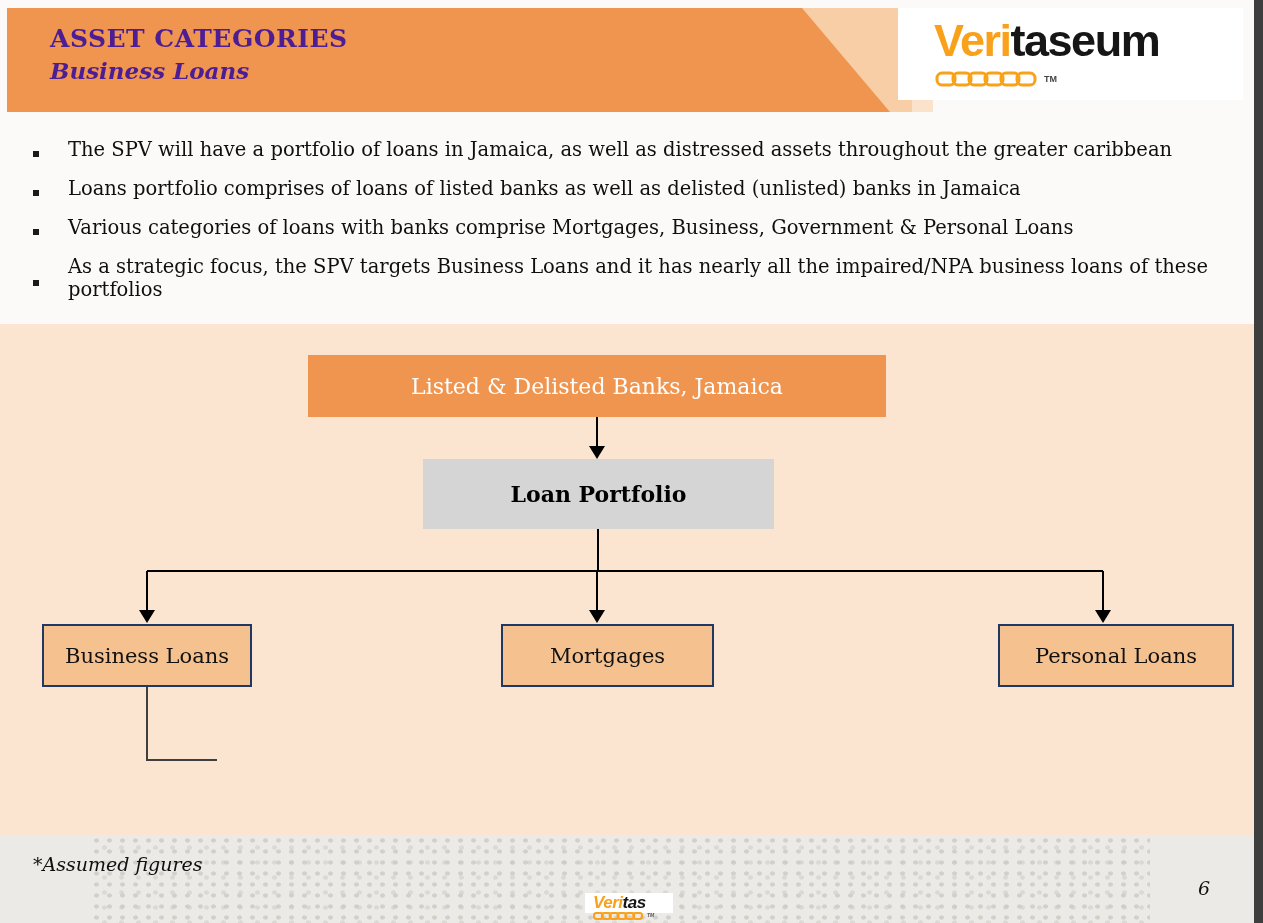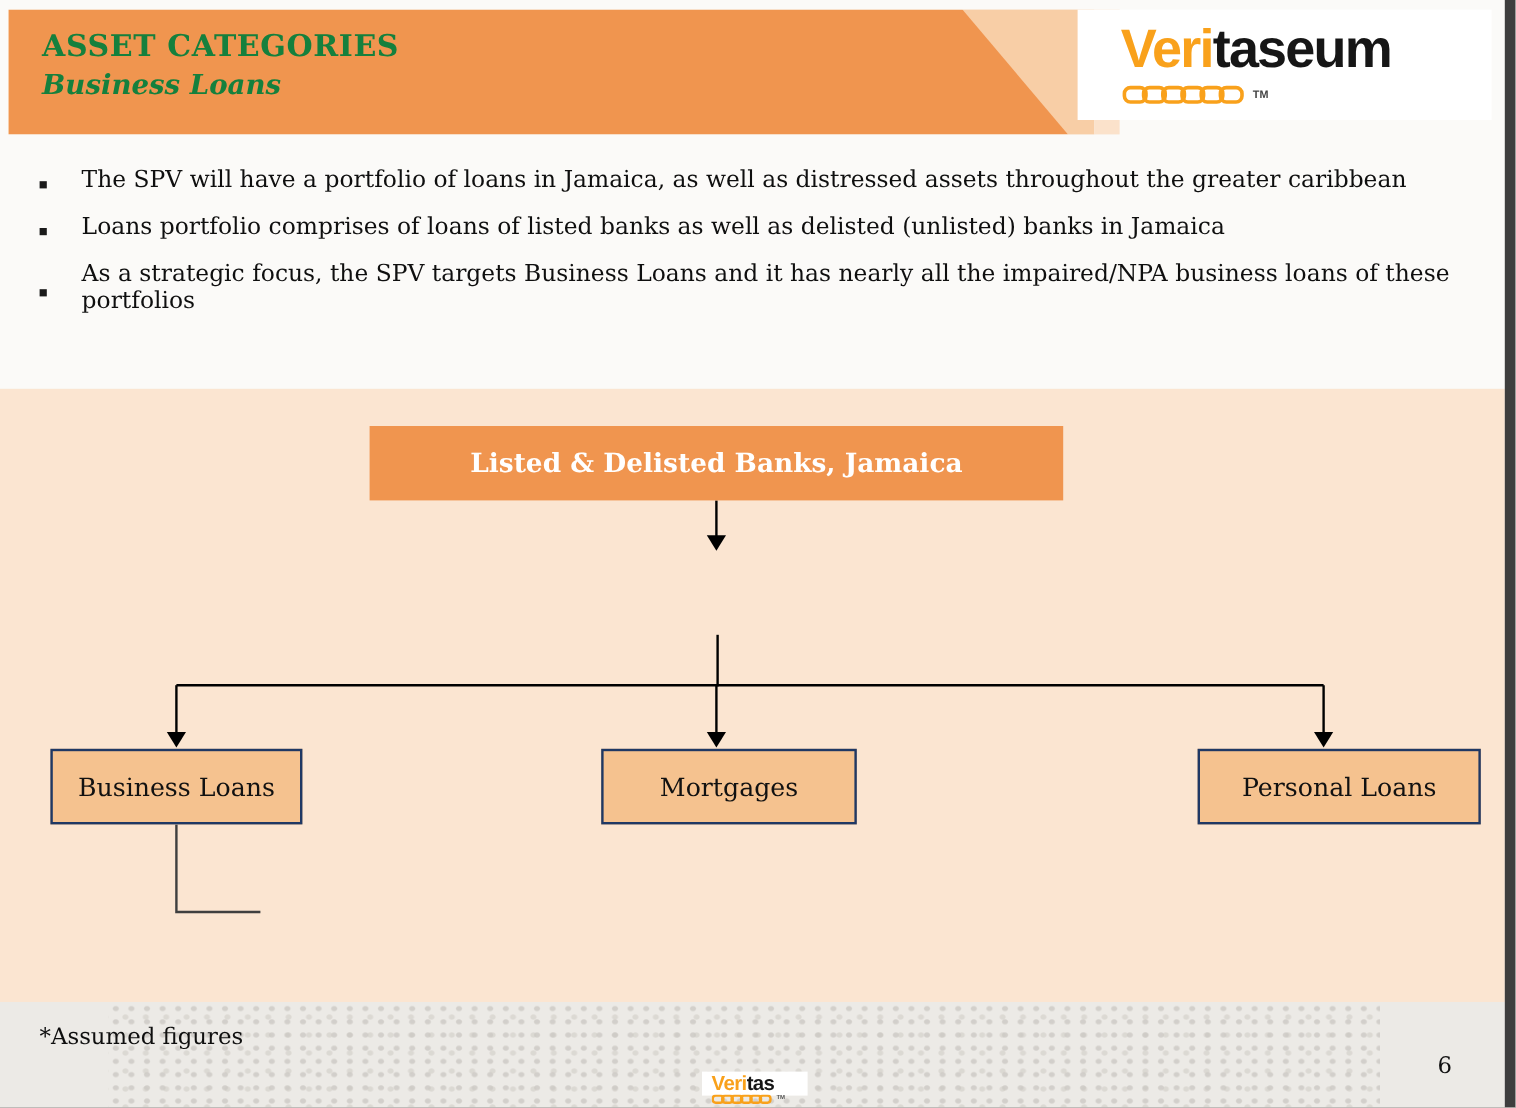--- a/index.html
+++ b/index.html
@@ -12,21 +12,21 @@
   
   .edge-strip{position:absolute;right:0;top:0;width:9px;height:923px;background:#3E3E3E;}
   
   .banner-peach{position:absolute;left:7px;top:8px;width:905px;height:104px;background:#F8CEA6;}
   .banner-strip{position:absolute;left:912px;top:8px;width:21px;height:104px;background:#FBE2CB;}
   .banner-orange{
     position:absolute;left:7px;top:8px;width:883px;height:104px;background:#F0954F;
     -webkit-clip-path:polygon(0 0,795px 0,100% 100%,0 100%);
     clip-path:polygon(0 0,795px 0,100% 100%,0 100%);
   }
-  .banner-text{position:absolute;left:35px;top:24px;color:#15803d;}
+  .banner-text{position:absolute;left:50px;top:24px;color:#4c1d95;}
   .banner-title{font-size:25px;font-weight:bold;letter-spacing:.5px;line-height:1.2;}
   .banner-subtitle{font-size:23px;font-weight:bold;font-style:italic;margin-top:3px;}
   
   .logo-box{position:absolute;left:898px;top:8px;width:345px;height:92px;background:#fff;}
   .logo-text{position:absolute;left:36px;top:10px;font-family:"Liberation Sans",sans-serif;
     font-weight:bold;font-size:45px;letter-spacing:-1.5px;line-height:1;}
   .logo-orange{color:#F9A11B;}
   .logo-black{color:#161616;}
   .logo-chain{position:absolute;left:37px;top:62px;}
   .logo-tm{position:absolute;left:146px;top:66px;font-family:"Liberation Sans",sans-serif;
@@ -35,42 +35,42 @@
   .bullets{position:absolute;left:33px;top:138px;width:1190px;}
   .bullet-row{display:flex;align-items:center;margin-bottom:16px;}
   .bullet-sq{flex:0 0 auto;width:6px;height:6px;background:#1a1a1a;margin:9px 29px 0 0;}
   .bullet-text{font-size:19.5px;color:#0f0f0f;line-height:1.18;}
   
   .band{position:absolute;left:0;top:324px;width:1254px;height:511px;background:#FBE5D1;}
   .band svg{position:absolute;left:0;top:0;}
   .flow-root{
     position:absolute;left:308px;top:31px;width:578px;height:62px;background:#F0954F;
     display:flex;align-items:center;justify-content:center;
-    color:#fff;font-weight:bold;font-size:22px;
+    color:#fff;font-weight:normal;font-size:22px;
   }
   .flow-gray{
     position:absolute;left:423px;top:135px;width:351px;height:70px;background:#D5D5D5;
     display:flex;align-items:center;justify-content:center;
     color:#000;font-weight:bold;font-size:22px;
   }
   .flow-branch{
     position:absolute;top:300px;height:63px;background:#F5C28F;border:2px solid #1F3864;
     display:flex;align-items:center;justify-content:center;
     box-sizing:border-box;font-size:21px;color:#111;
   }
   .branch-business{left:42px;width:210px;}
   .branch-mortgages{left:501px;width:213px;}
   .branch-personal{left:998px;width:236px;}
   .flow-note{
     position:absolute;left:217px;top:403px;width:989px;height:67px;background:#D6D6C3;
     display:flex;align-items:center;justify-content:center;
     font-style:italic;font-size:19.5px;color:#15150f;text-align:center;
   }
   
-  .footer{position:absolute;left:0;top:835px;width:1254px;height:88px;background:#ECEAE6;}
+  .footer{position:absolute;left:0;top:835px;width:1254px;height:88px;background:#ECEAE6;font-style:italic;}
   .footer-texture{
     position:absolute;left:90px;top:0;width:1060px;height:88px;opacity:.16;
     background-image:radial-gradient(rgba(45,35,25,.8) 2px,transparent 3px),
                      radial-gradient(rgba(80,65,45,.6) 2px,transparent 3px);
     background-size:13px 11px,17px 15px;background-position:0 0,6px 5px;
   }
   .footnote{position:absolute;left:33px;top:18px;font-size:19px;color:#0f0f0f;}
   .footer-logo{position:absolute;left:585px;top:58px;width:88px;height:20px;background:#fff;}
   .footer-logo-text{position:absolute;left:8px;top:1px;font-family:"Liberation Sans",sans-serif;
     font-weight:bold;font-size:17px;letter-spacing:-.5px;line-height:1;}
@@ -113,20 +113,24 @@
     <div class="bullet-row">
       <span class="bullet-sq"></span>
       <span class="bullet-text">The SPV will have a portfolio of loans in Jamaica, as well as distressed assets throughout the greater caribbean</span>
     </div>
     <div class="bullet-row">
       <span class="bullet-sq"></span>
       <span class="bullet-text">Loans portfolio comprises of loans of listed banks as well as delisted (unlisted) banks in Jamaica</span>
     </div>
     <div class="bullet-row">
       <span class="bullet-sq"></span>
+      <span class="bullet-text">Various categories of loans with banks comprise Mortgages, Business, Government &amp; Personal Loans</span>
+    </div>
+    <div class="bullet-row">
+      <span class="bullet-sq"></span>
       <span class="bullet-text">As a strategic focus, the SPV targets Business Loans and it has nearly all the impaired/NPA business loans of these portfolios</span>
     </div>
   </div>
 
   <div class="band">
     <svg width="1254" height="511" viewBox="0 0 1254 511">
 
       <line x1="597" y1="93" x2="597" y2="123" stroke="#000" stroke-width="2"></line>
       <path d="M589 122 L605 122 L597 135 Z" fill="#000"></path>
 
@@ -137,20 +141,21 @@
       <path d="M139 286 L155 286 L147 299 Z" fill="#000"></path>
       <line x1="597" y1="247" x2="597" y2="287" stroke="#000" stroke-width="2"></line>
       <path d="M589 286 L605 286 L597 299 Z" fill="#000"></path>
       <line x1="1103" y1="247" x2="1103" y2="287" stroke="#000" stroke-width="2"></line>
       <path d="M1095 286 L1111 286 L1103 299 Z" fill="#000"></path>
 
       <polyline points="147,363 147,436 217,436" fill="none" stroke="#3F3F3F" stroke-width="2"></polyline>
     </svg>
 
     <div class="flow-root">Listed &amp; Delisted Banks, Jamaica</div>
+    <div class="flow-gray">Loan Portfolio</div>
     <div class="flow-branch branch-business">Business Loans</div>
     <div class="flow-branch branch-mortgages">Mortgages</div>
     <div class="flow-branch branch-personal">Personal Loans</div>
   </div>
 
   <div class="footer">
     <div class="footer-texture"></div>
     <div class="footnote">*Assumed figures</div>
     <div class="footer-logo">
       <div class="footer-logo-text">

